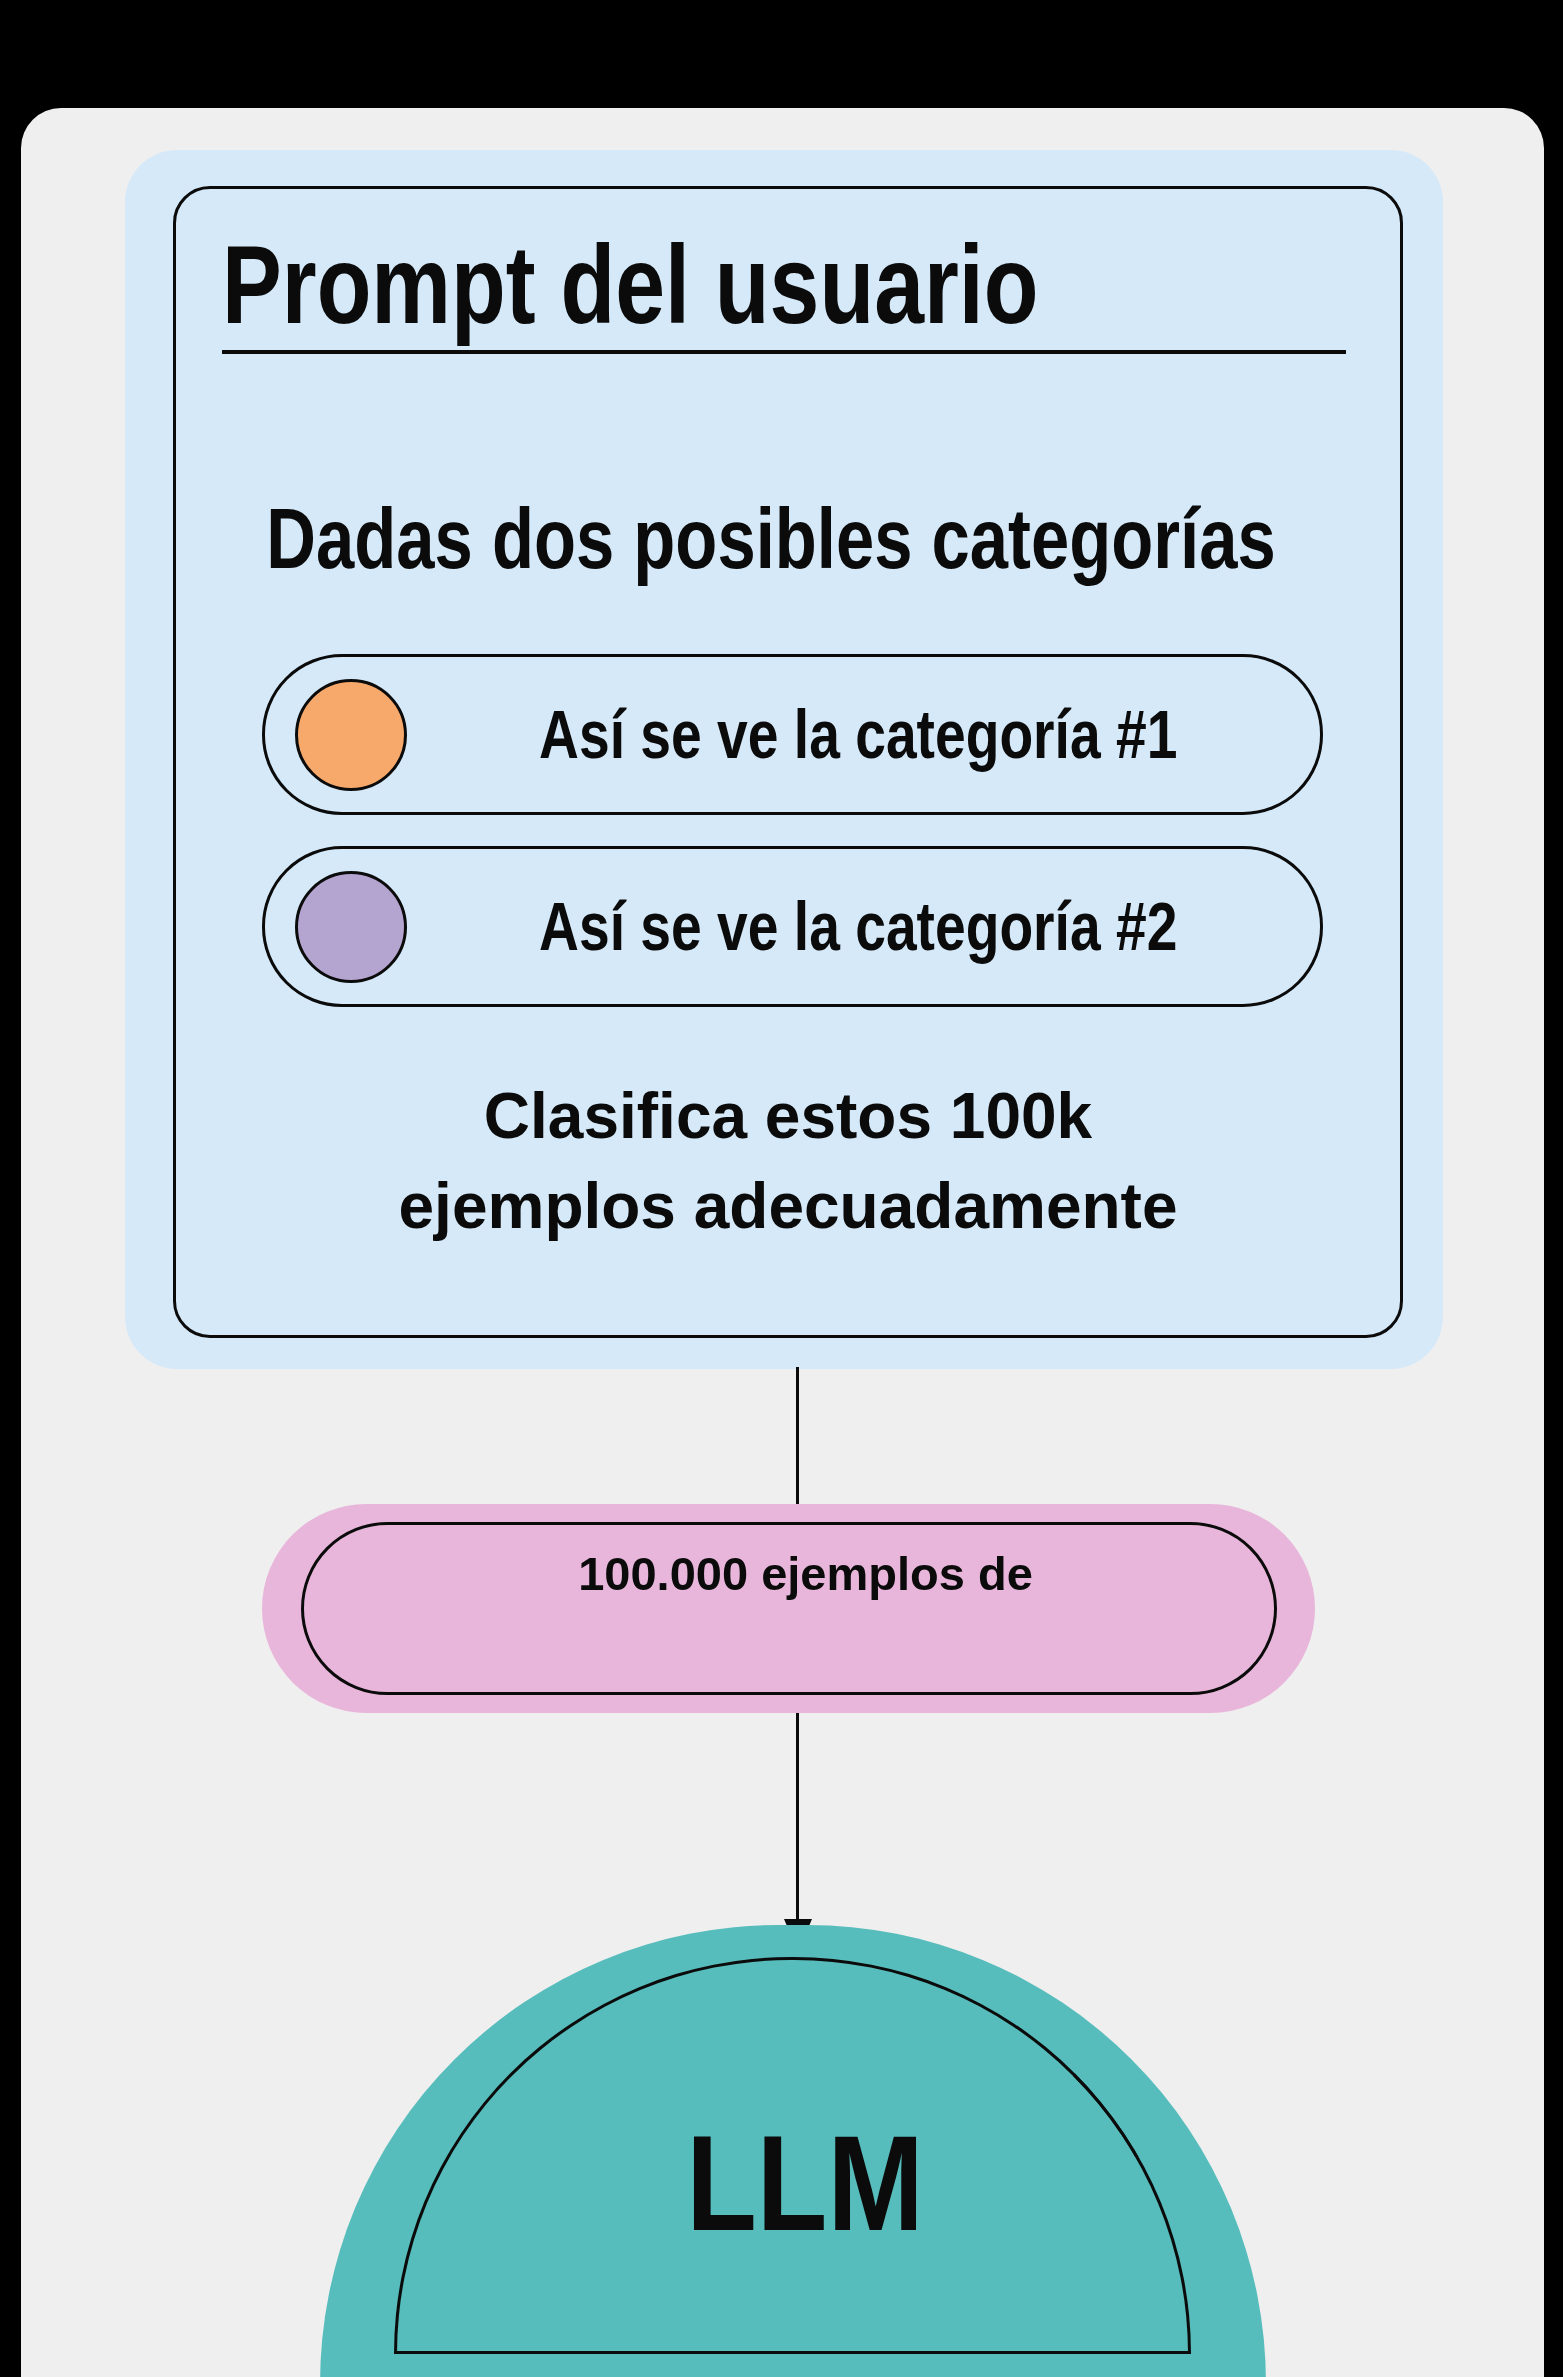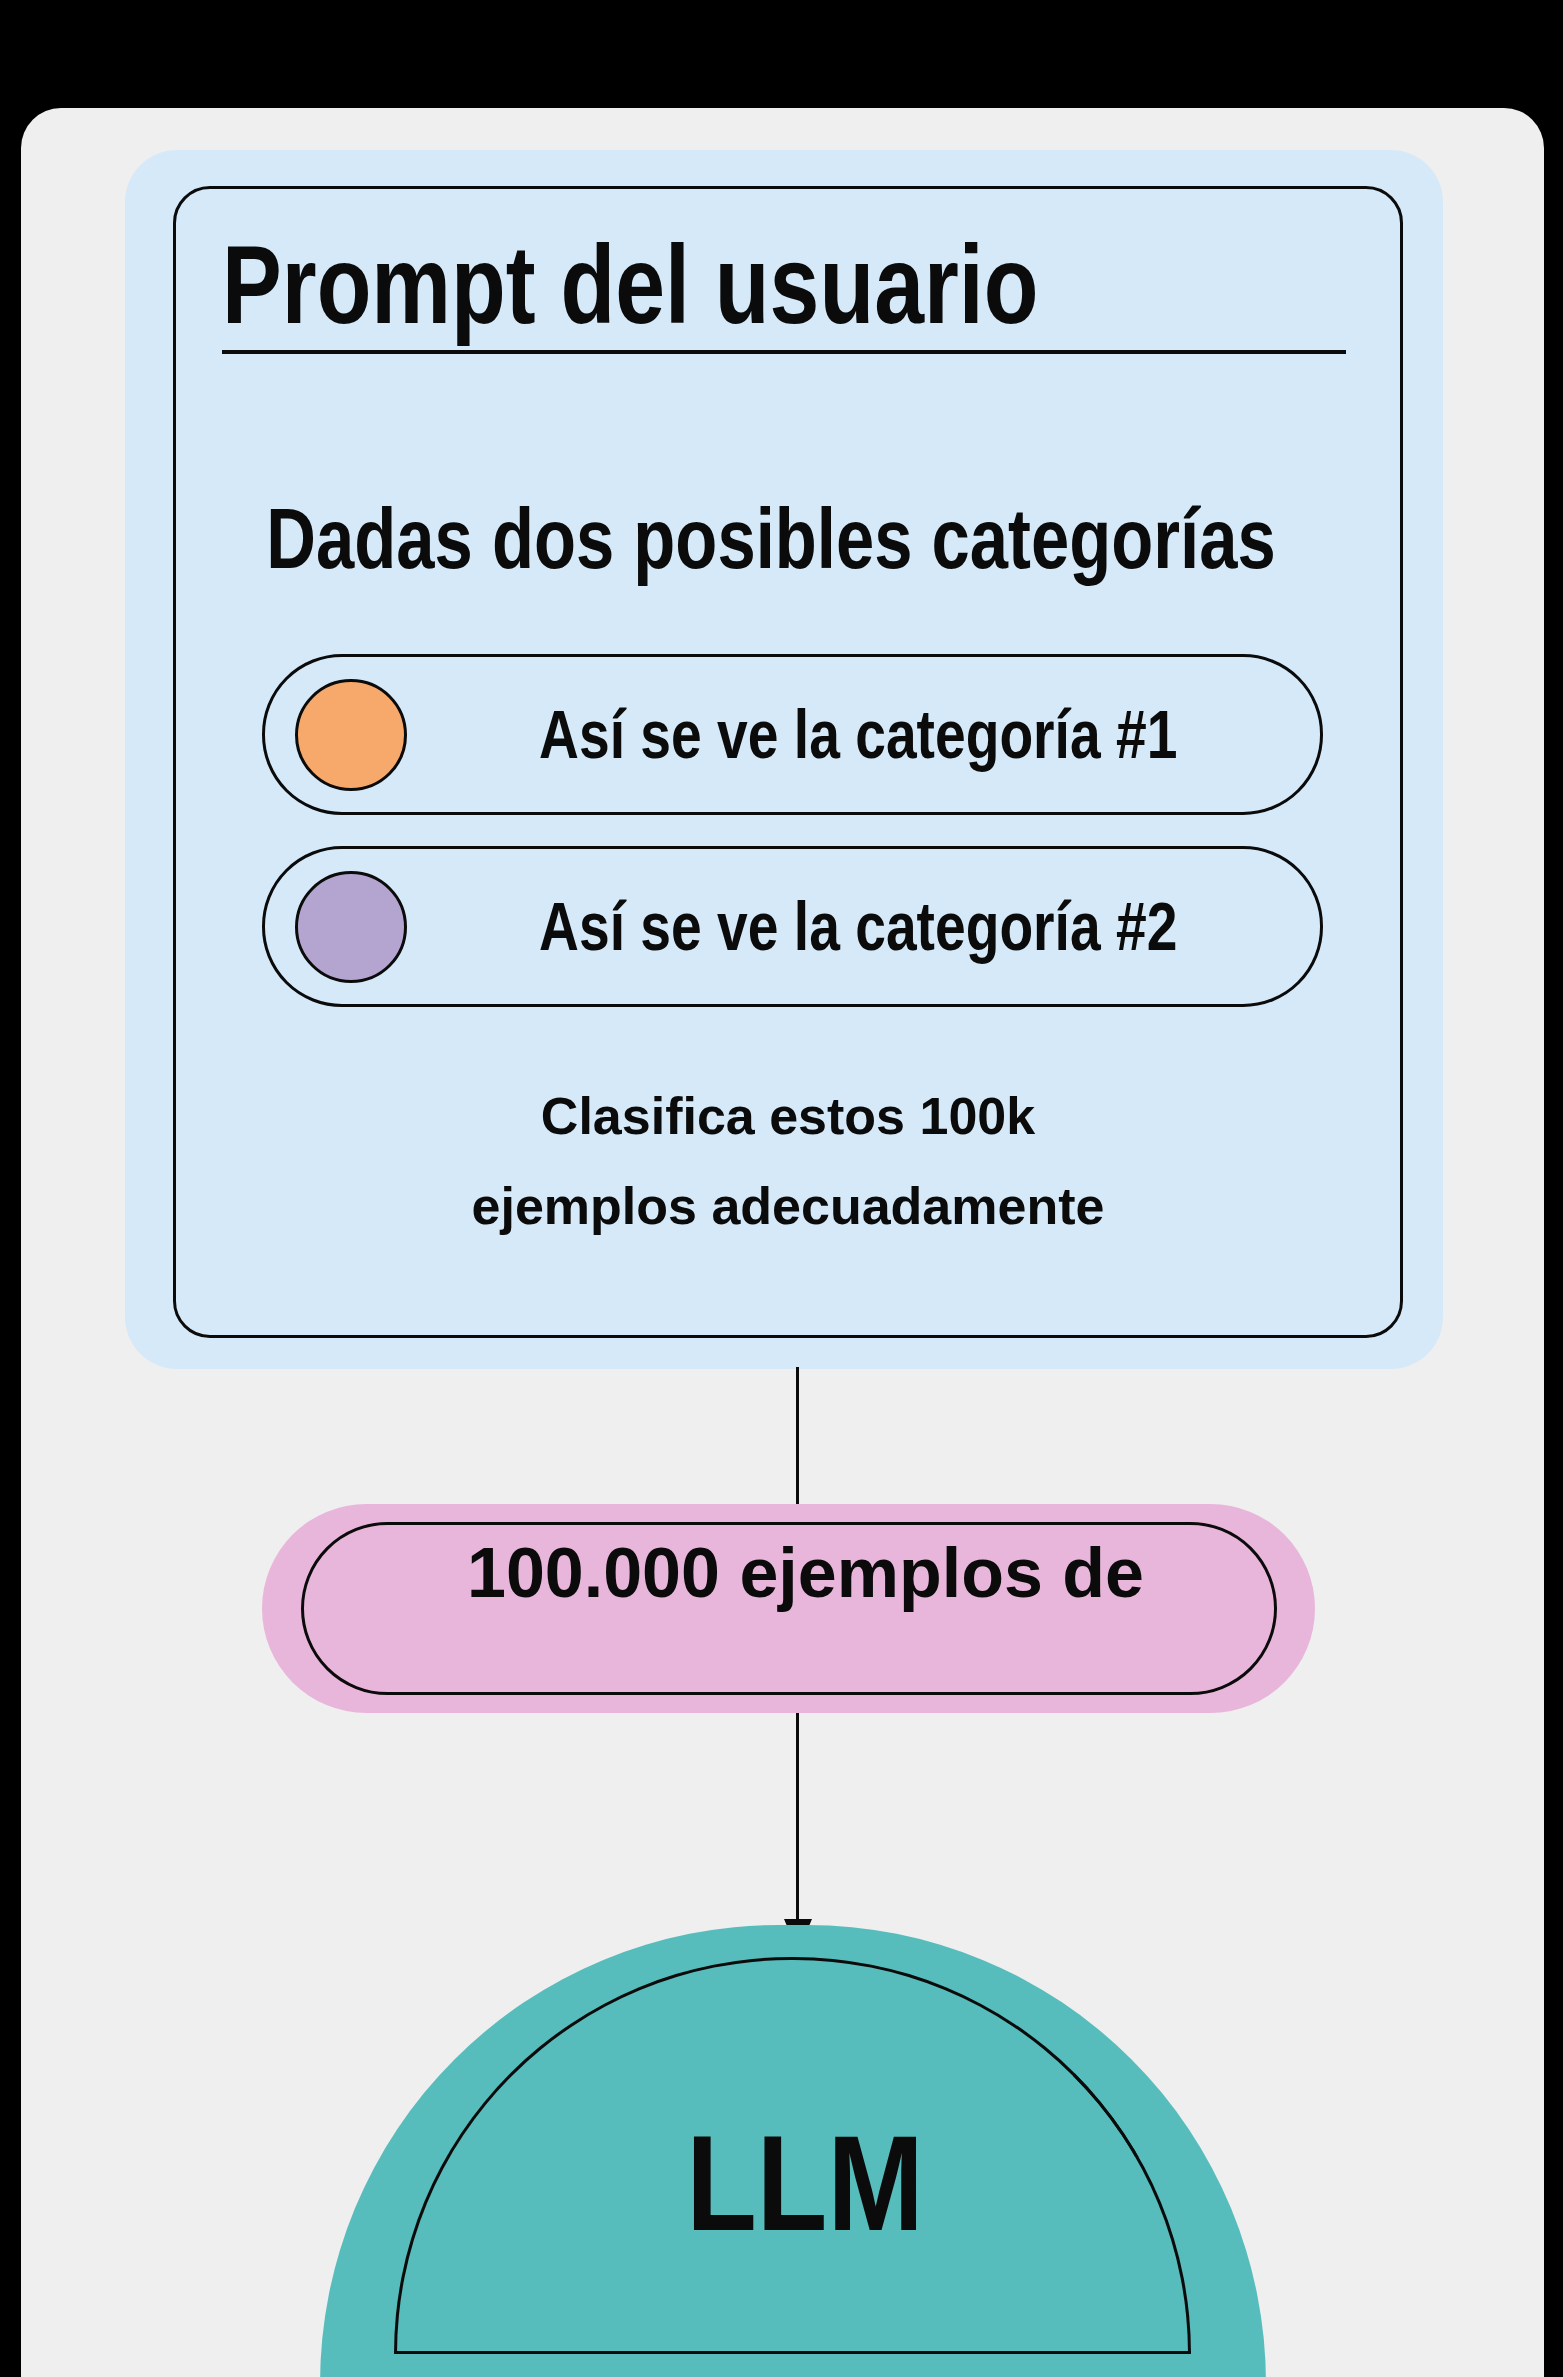--- a/index.html
+++ b/index.html
@@ -22,38 +22,38 @@
 
   .example-pill{left:262px;width:1061px;height:161px;border-radius:80px;border:3.8px solid #0b0b0b;
                 box-sizing:border-box;display:flex;align-items:center;padding:0 19px 0 29.5px;gap:8px;}
   .pill-1{top:654px;}
   .pill-2{top:846px;justify-content:space-between;}
   .pill-swatch{width:112px;height:112px;border-radius:50%;border:3.8px solid #0b0b0b;
                box-sizing:border-box;flex:0 0 auto;}
   .pill-label{flex:1;text-align:center;font-size:69px;font-weight:bold;line-height:1;
               transform:scaleX(0.8);transform-origin:center;white-space:nowrap;}
 
-  .prompt-instruction{left:173px;top:1071px;width:1230px;text-align:center;font-size:52px;
+  .prompt-instruction{left:173px;top:1071px;width:1230px;text-align:center;font-size:64px;
                       font-weight:bold;line-height:90px;}
   .prompt-instruction span{display:block;}
 
   
   .connector{background:#0b0b0b;}
   .seg-top{left:796px;top:1367px;width:3.3px;height:137px;}
   .seg-mid{left:796px;top:1713px;width:3.3px;height:207px;}
   .seg-bot{left:796px;top:2354px;width:3.3px;height:230px;}
   .arrowhead{width:0;height:0;border-left:14.3px solid transparent;border-right:14.3px solid transparent;
              border-top:33px solid #0b0b0b;}
   .arrow-llm{left:784px;top:1919px;}
 
   
   .data-pill{left:262px;top:1504px;width:1053px;height:209px;border-radius:105px;background:#E8B6DA;}
   .data-pill-outline{left:39px;top:18px;width:976px;height:173px;border-radius:87px;
                      border:3.3px solid #0b0b0b;box-sizing:border-box;}
-  .data-pill-text{left:17px;top:34px;width:100%;text-align:center;font-size:70px;font-weight:bold;
+  .data-pill-text{left:17px;top:34px;width:100%;text-align:center;font-size:47px;font-weight:bold;
                   line-height:71px;}
   .data-pill-text span{display:block;}
 
   
   .llm-dome{left:320px;top:1925px;width:946px;height:459px;border-radius:473px 473px 0 0;background:#57BDBC;}
   .llm-outline{left:74px;top:32px;width:797px;height:397px;border-radius:402px 402px 0 0;
                border:3.3px solid #0b0b0b;box-sizing:border-box;}
   .llm-label{left:12px;top:190px;width:100%;text-align:center;font-size:136px;font-weight:bold;
              line-height:1;transform:scaleX(0.85);transform-origin:center top;}
 </style>

